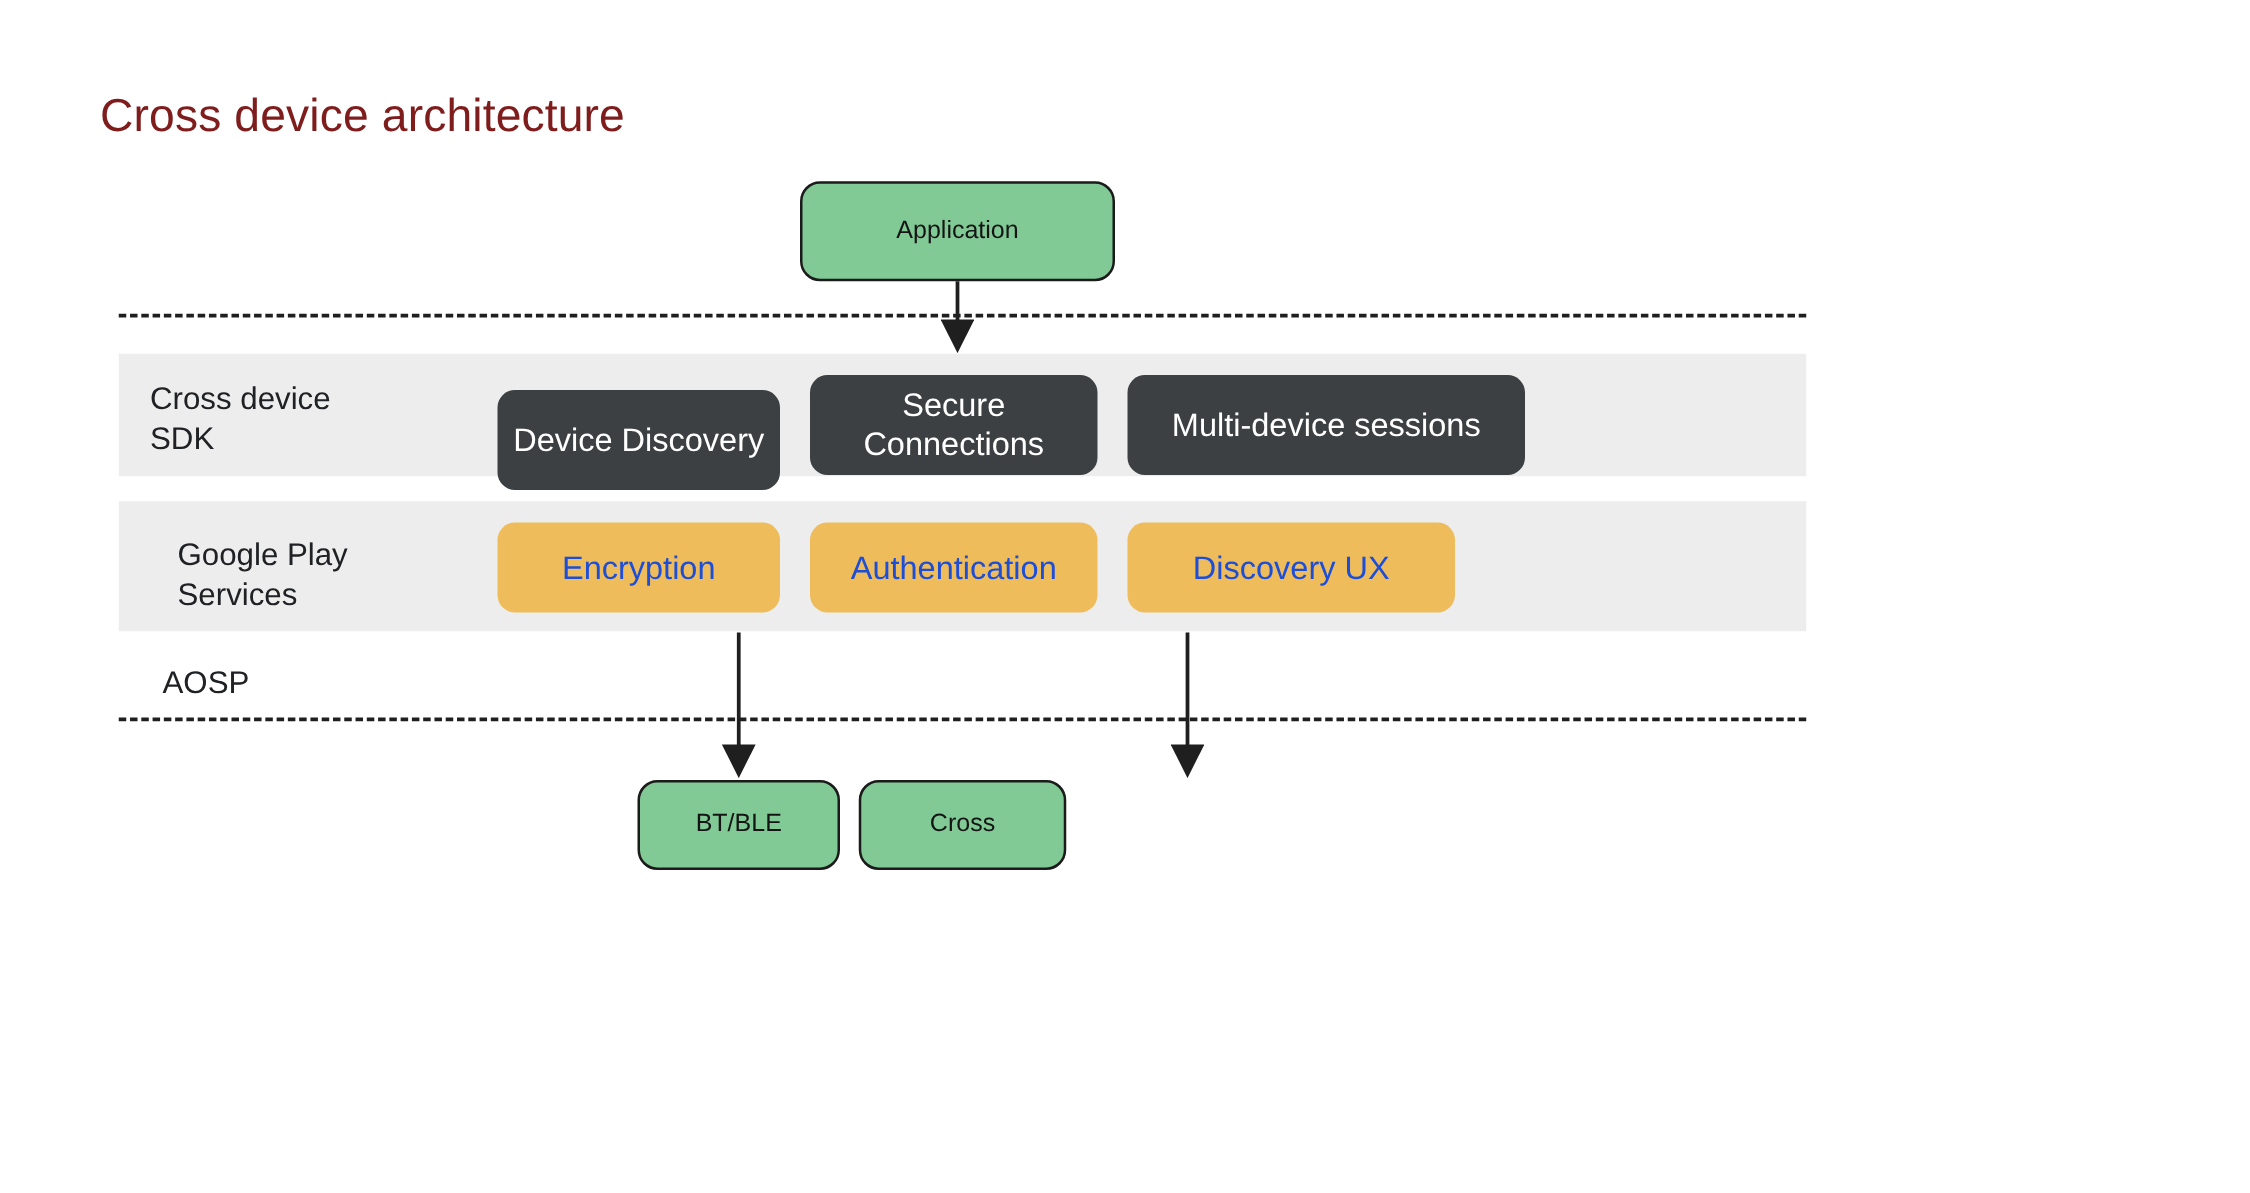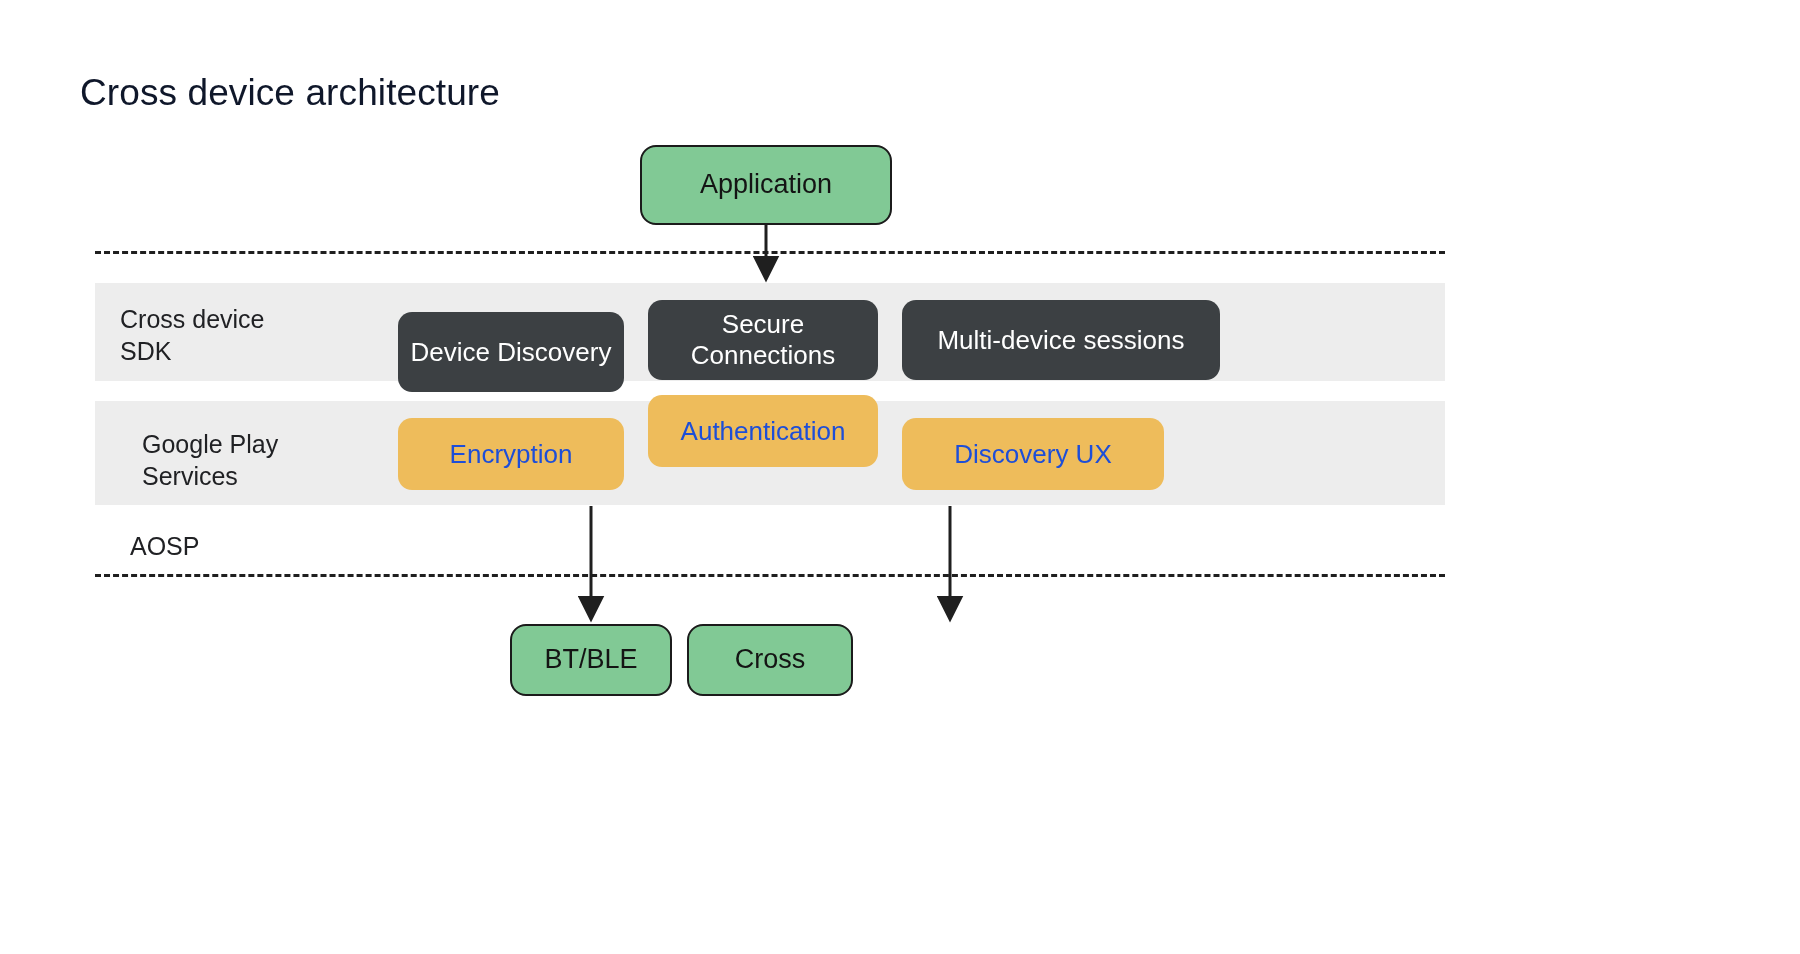--- a/index.html
+++ b/index.html
@@ -20,40 +20,40 @@
   }
 
   
   #page-title {
     position: absolute;
     left: 80px;
     top: 72px;
     font-size: 37px;
     font-weight: 400;
     letter-spacing: 0.1px;
-    color: #0f172a;
+    color: #7f1d1d;
     white-space: nowrap;
   }
 
   
   .node {
     position: absolute;
     box-sizing: border-box;
     display: flex;
     align-items: center;
     justify-content: center;
     text-align: center;
     line-height: 1.18;
   }
   .node-green {
     background: #81C995;
     border: 2.5px solid #1b1b1b;
     border-radius: 16px;
     color: #141414;
-    font-size: 27px;
+    font-size: 20px;
     font-weight: 500;
   }
   .node-dark {
     background: #3C4043;
     border-radius: 14px;
     color: #ffffff;
     font-size: 26px;
     font-weight: 400;
   }
   .node-amber {
@@ -123,21 +123,21 @@
   <div class="node node-dark" style="left:648px; top:300px; width:230px; height:80px;">Secure
 Connections</div>
 
   <div class="band" style="top:401px; height:104px;"></div>
 
   <div class="band-label" style="left:130px; top:428px; width:250px;margin-left:12px;">Google Play
 Services</div>
 
   <div class="node node-amber" style="left:398px; top:418px; width:226px; height:72px;">Encryption</div>
 
-  <div class="node node-amber" style="left:648px; top:395px; width:230px; height:72px;">Authentication</div>
+  <div class="node node-amber" style="left:648px; top:418px; width:230px; height:72px;">Authentication</div>
 
   <div class="node node-amber" style="left:902px; top:418px; width:262px; height:72px;">Discovery UX</div>
 
   <div class="band-label" style="left:130px; top:530px; width:250px;">AOSP</div>
 
   <div class="dashed-line" style="top:574px;"></div>
 
   <div class="node node-green" style="left:510px; top:624px; width:162px; height:72px;">BT/BLE</div>
 
   <div class="node node-green" style="left:687px; top:624px; width:166px; height:72px;">Cross</div>

